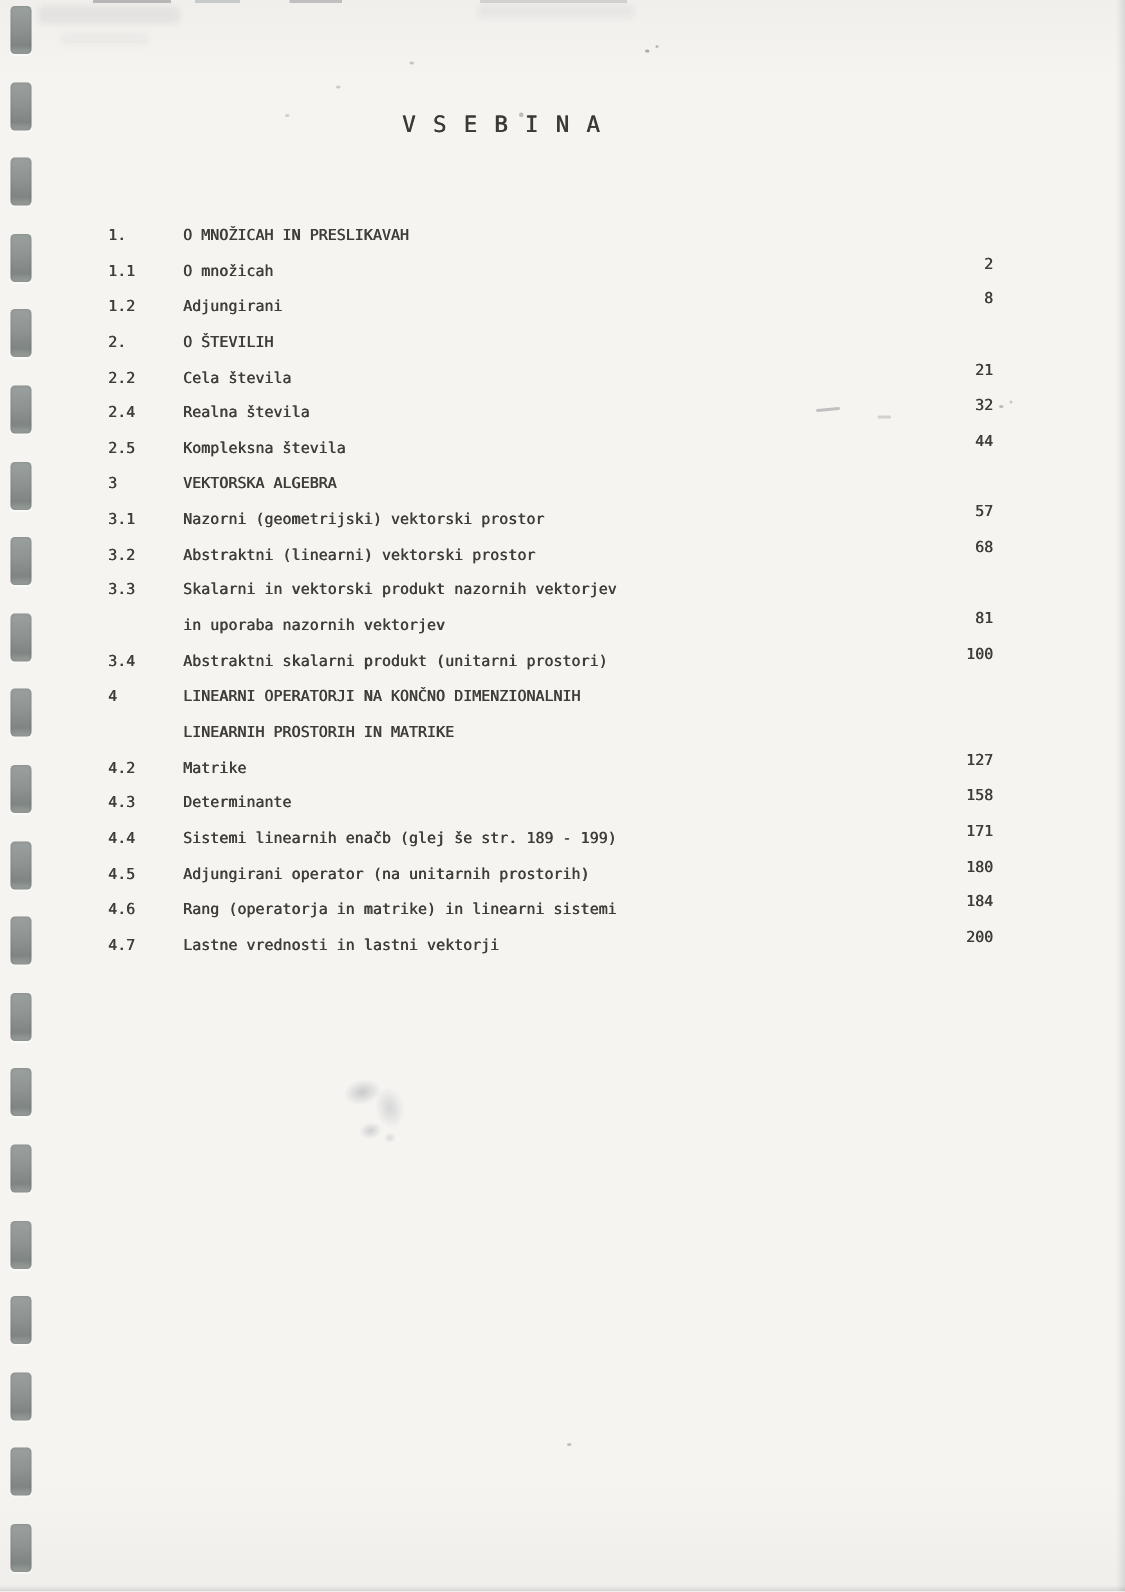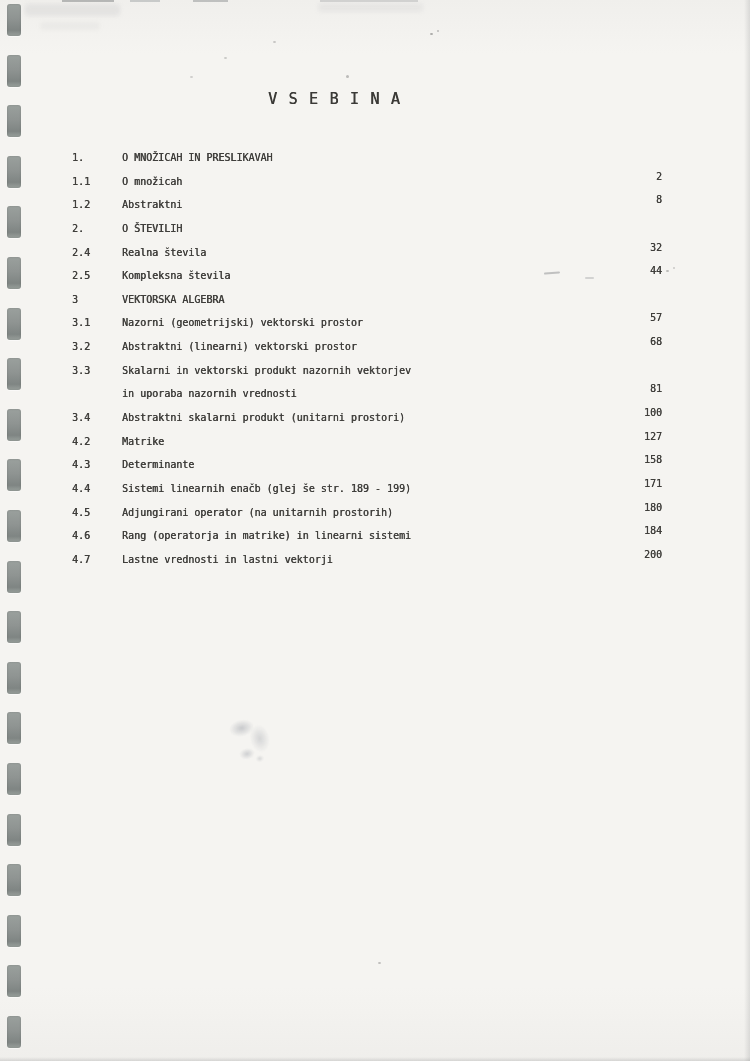--- a/index.html
+++ b/index.html
@@ -15,21 +15,21 @@
   
   .binding-strip { position:absolute; left:0; top:0; width:30px; height:100%; }
   .hole {
     position:absolute; left:7px; width:14px; height:32px; border-radius:3px;
     background: linear-gradient(180deg,#9aa09d 0%, #8f9492 45%, #7f8583 82%, #99a09c 100%);
     box-shadow: 0 1px 1px rgba(255,255,255,.55), inset 0 0 2px rgba(0,0,0,.18);
   }
 
   
   .title {
-    position:absolute; top:90px; left:268px;
+    position:absolute; top:74px; left:268px;
     font-size:15px; letter-spacing:1.2px; white-space:pre;
     color:#3b3a37; text-shadow:0.4px 0 0 currentColor;
   }
 
   
   .toc-list { position:absolute; left:72px; top:146px; width:590px; }
   .toc-line { position:relative; height:23.65px; line-height:23.65px; white-space:pre; font-size:10px; text-shadow:0.35px 0 0 currentColor; }
   .toc-num  { display:inline-block; width:50px; }
   .toc-page { position:absolute; right:0; top:-5px; text-shadow:0.35px 0 0 currentColor; }
 
@@ -98,46 +98,53 @@
   <div class="title">V S E B I N A</div>
 
   <div class="toc-list">
       <div class="toc-entry">
         <div class="toc-line"><span class="toc-num">1.</span><span>O MNOŽICAH IN PRESLIKAVAH</span></div>
       </div>
       <div class="toc-entry">
         <div class="toc-line"><span class="toc-num">1.1</span><span>O množicah</span><span class="toc-page">2</span></div>
       </div>
       <div class="toc-entry">
-        <div class="toc-line"><span class="toc-num">1.2</span><span>Abstraktni</span><span class="toc-page">8</span></div>
+        <div class="toc-line"><span class="toc-num">1.2</span><span>Adjungirani</span><span class="toc-page">8</span></div>
       </div>
       <div class="toc-entry">
         <div class="toc-line"><span class="toc-num">2.</span><span>O ŠTEVILIH</span></div>
+      </div>
+      <div class="toc-entry">
+        <div class="toc-line"><span class="toc-num">2.2</span><span>Cela števila</span><span class="toc-page">21</span></div>
       </div>
       <div class="toc-entry">
         <div class="toc-line"><span class="toc-num">2.4</span><span>Realna števila</span><span class="toc-page">32</span></div>
       </div>
       <div class="toc-entry">
         <div class="toc-line"><span class="toc-num">2.5</span><span>Kompleksna števila</span><span class="toc-page">44</span></div>
       </div>
       <div class="toc-entry">
         <div class="toc-line"><span class="toc-num">3</span><span>VEKTORSKA ALGEBRA</span></div>
       </div>
       <div class="toc-entry">
         <div class="toc-line"><span class="toc-num">3.1</span><span>Nazorni (geometrijski) vektorski prostor</span><span class="toc-page">57</span></div>
       </div>
       <div class="toc-entry">
         <div class="toc-line"><span class="toc-num">3.2</span><span>Abstraktni (linearni) vektorski prostor</span><span class="toc-page">68</span></div>
       </div>
       <div class="toc-entry">
         <div class="toc-line"><span class="toc-num">3.3</span><span>Skalarni in vektorski produkt nazornih vektorjev</span></div>
-        <div class="toc-line"><span class="toc-num"></span><span>in uporaba nazornih vrednosti</span><span class="toc-page">81</span></div>
+        <div class="toc-line"><span class="toc-num"></span><span>in uporaba nazornih vektorjev</span><span class="toc-page">81</span></div>
       </div>
       <div class="toc-entry">
         <div class="toc-line"><span class="toc-num">3.4</span><span>Abstraktni skalarni produkt (unitarni prostori)</span><span class="toc-page">100</span></div>
+      </div>
+      <div class="toc-entry">
+        <div class="toc-line"><span class="toc-num">4</span><span>LINEARNI OPERATORJI NA KONČNO DIMENZIONALNIH</span></div>
+        <div class="toc-line"><span class="toc-num"></span><span>LINEARNIH PROSTORIH IN MATRIKE</span></div>
       </div>
       <div class="toc-entry">
         <div class="toc-line"><span class="toc-num">4.2</span><span>Matrike</span><span class="toc-page">127</span></div>
       </div>
       <div class="toc-entry">
         <div class="toc-line"><span class="toc-num">4.3</span><span>Determinante</span><span class="toc-page">158</span></div>
       </div>
       <div class="toc-entry">
         <div class="toc-line"><span class="toc-num">4.4</span><span>Sistemi linearnih enačb (glej še str. 189 - 199)</span><span class="toc-page">171</span></div>
       </div>

